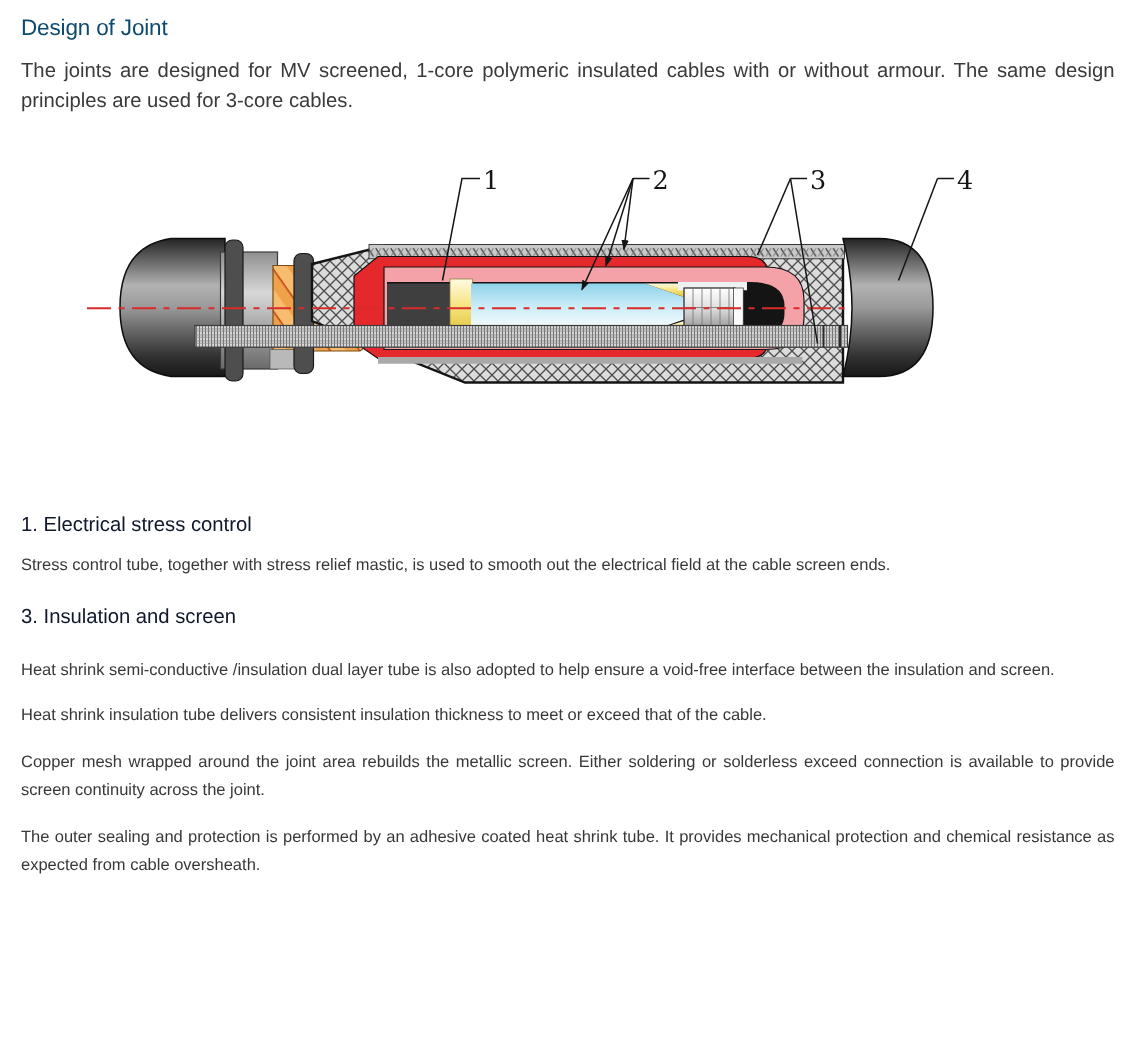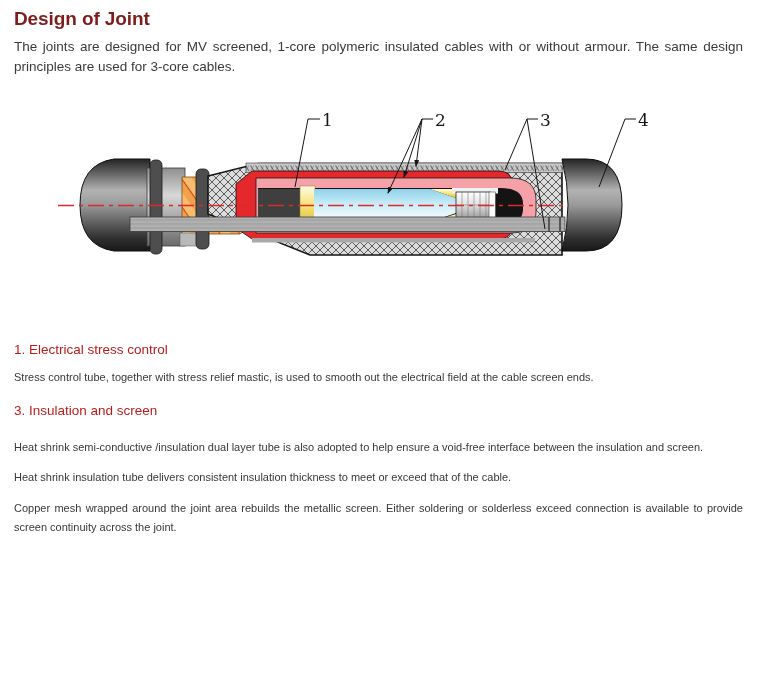--- a/index.html
+++ b/index.html
@@ -1,22 +1,22 @@
 <!DOCTYPE html>
 <html style="--red-tube: #e5282c; --pink-tube: #f4a2a8; --insulation-blue: #9fd8ec; --mastic-yellow: #f2dd66; --crepe-orange: #f0a24a; --mesh-gray: #dcdcdc; --braid-gray: #e2e2e2; --cable-dark: #2e2e2e; --centerline-red: #d92b2b; --semicon-black: #141414;"><head>
 <meta charset="utf-8">
 <style>
   html,body{margin:0;padding:0;background:#fff;}
   .page{position:relative;width:757px;height:699px;background:#fff;overflow:hidden;
         font-family:"Liberation Sans",sans-serif;color:#383838;}
   .inner{padding:0 14px;}
-  h1{font-size:19px;line-height:20px;font-weight:700;color:#7f1d1d;margin:9px 0 0;letter-spacing:-0.1px;}
+  h1{font-size:15px;line-height:20px;font-weight:400;color:#0c4a6e;margin:9px 0 0;letter-spacing:-0.1px;}
   p.intro{margin:8px 0 4px;font-size:13.5px;line-height:19.5px;color:#3a3a3a;text-align:justify;}
   svg.diagram{display:block;margin-top:24px;}
-  h2.sec-h{font-size:13.5px;font-weight:400;color:#b91c1c;margin:15px 0 0;}
+  h2.sec-h{font-size:13.5px;font-weight:400;color:#0f172a;margin:15px 0 0;}
   h2.sec-h.first{margin-top:70px;}
   p.body{margin:11px 0 0;font-size:11px;line-height:19.5px;color:#383838;text-align:justify;}
   
   .f-mesh-bg{fill:var(--mesh-gray,#dcdcdc);}
   .f-braid-bg{fill:var(--braid-gray,#e2e2e2);}
   .f-red{fill:var(--red-tube,#e5282c);}
   .f-pink{fill:var(--pink-tube,#f4a2a8);}
   .f-black{fill:var(--semicon-black,#141414);}
   .f-orange-bg{fill:var(--crepe-orange,#f0a24a);}
   .s-center{stroke:var(--centerline-red,#d92b2b);}
@@ -166,15 +166,16 @@
 
     <h2 class="sec-h first">1. Electrical stress control</h2>
     <p class="body">Stress control tube, together with stress relief mastic, is used to smooth out the electrical field at the cable screen ends.</p>
 
     <h2 class="sec-h">3. Insulation and screen</h2>
     <p class="body" style="margin-top:20px">Heat shrink semi-conductive /insulation dual layer tube  is also adopted  to help ensure a void-free interface between the insulation and screen.</p>
     <p class="body">Heat shrink insulation tube delivers consistent insulation thickness to meet or exceed that of the cable.</p>
 
     <p class="body">Copper mesh wrapped around the joint area rebuilds the metallic screen. Either  soldering or solderless exceed connection is available to provide screen continuity across the joint.</p>
 
+    <p class="body">The outer sealing and protection is performed by an adhesive coated heat shrink tube. It provides mechanical protection and chemical resistance as expected from cable oversheath.</p>
 
   </div>
 </div>
 
 </body></html>

